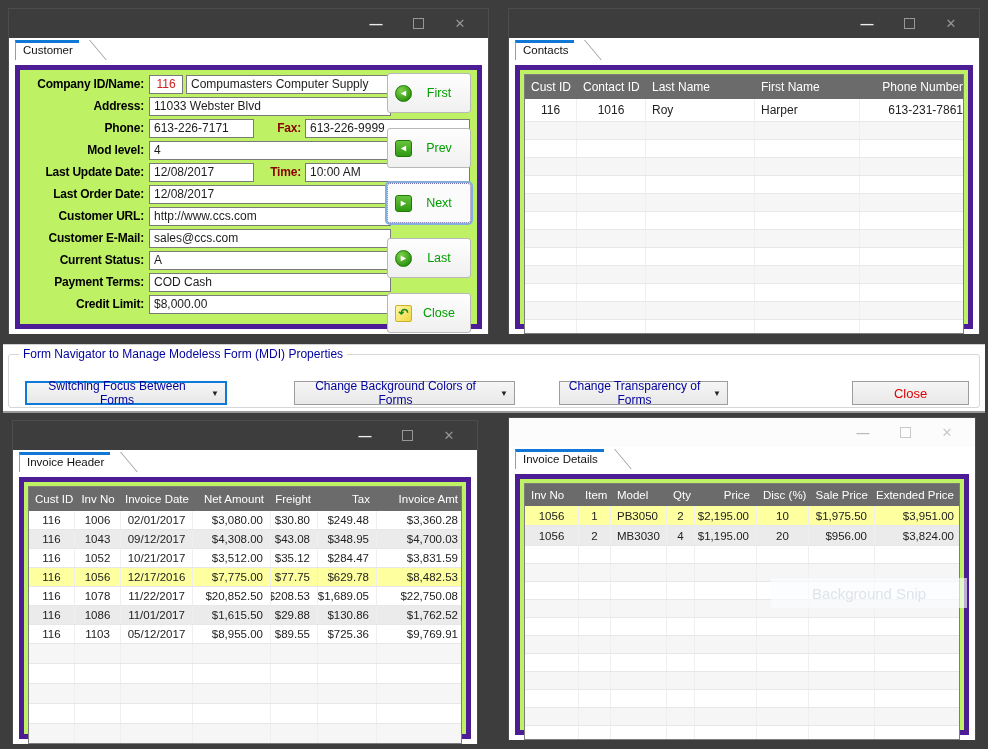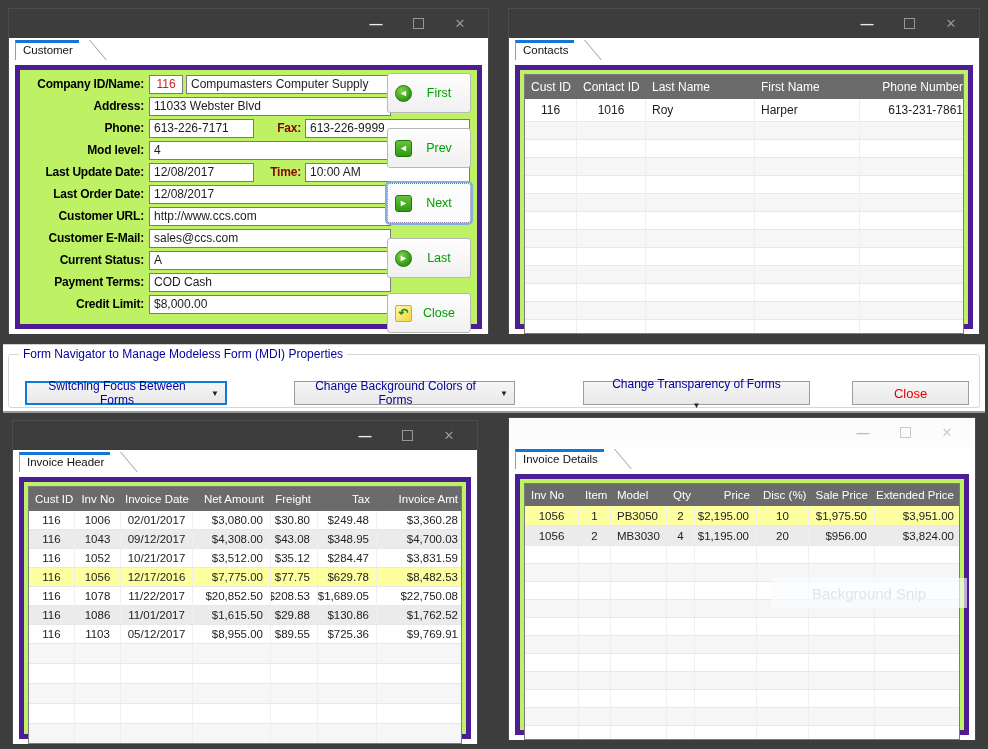--- a/index.html
+++ b/index.html
@@ -314,21 +314,21 @@
     <div class="groupbox">
       <span class="grouplabel">Form Navigator to Manage Modeless Form (MDI) Properties</span>
       <button class="sbtn focused" style="left:16px;width:202px;">
         <span>Switching Focus Between Forms</span>
           <span class="dd">▼</span>
       </button>
       <button class="sbtn" style="left:285px;width:221px;">
         <span>Change Background Colors of Forms</span>
           <span class="dd">▼</span>
       </button>
-      <button class="sbtn" style="left:574px;width:227px;flex-direction:column;">
+      <button class="sbtn" style="left:550px;width:169px;">
         <span>Change Transparency of Forms</span>
           <span class="dd">▼</span>
       </button>
       <button class="sbtn closebtn" style="left:843px;width:117px;">
         <span>Close</span>
       </button>
     </div>
   </section>
 
   <section class="win" style="left:12px;top:420px;width:466px;height:324px;">

